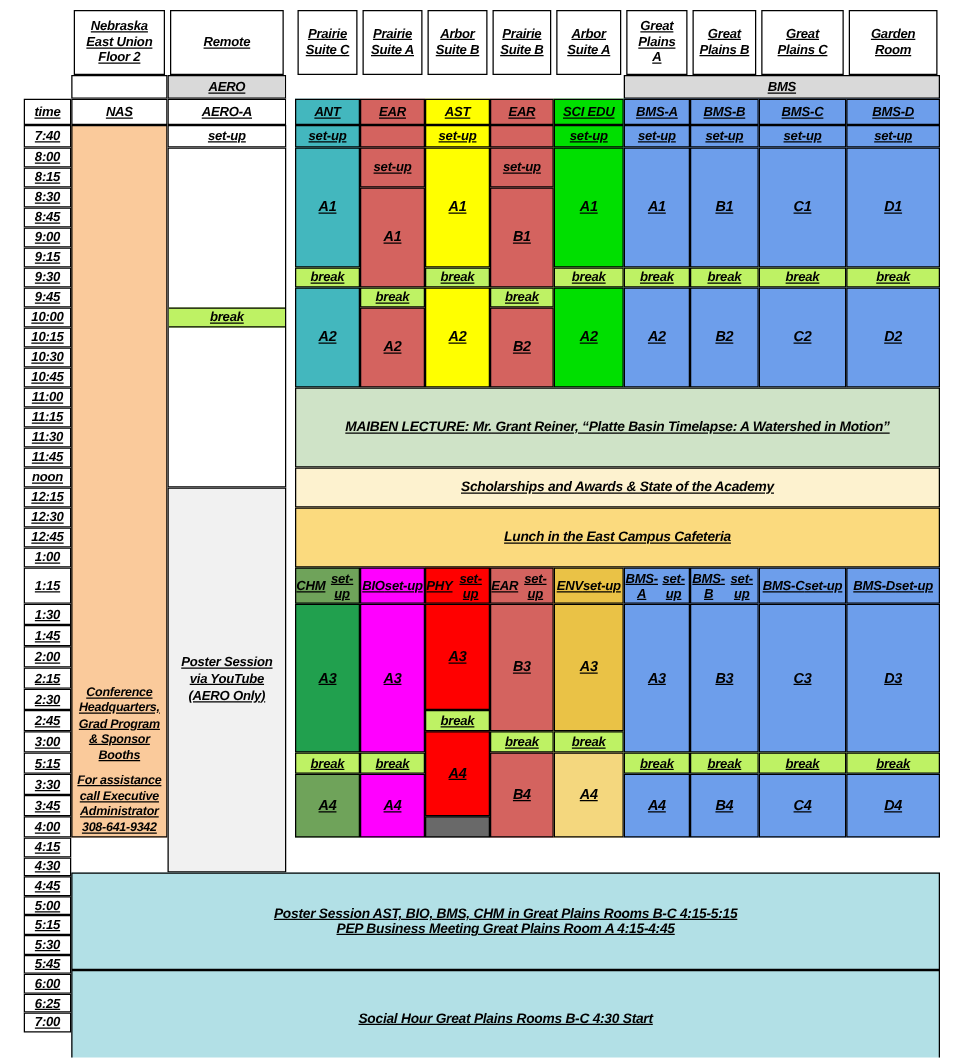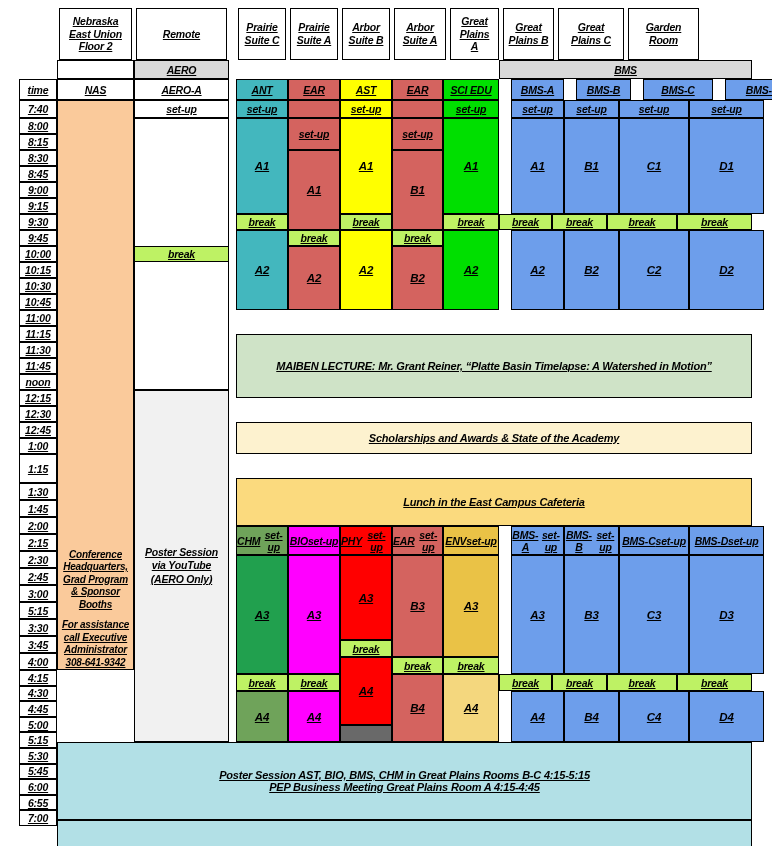--- a/index.html
+++ b/index.html
@@ -19,21 +19,21 @@
   .w-s1{width:52px;} .w-s2{width:52px;} .w-s3{width:52px;} .w-s4{width:51px;}
   .w-s5{width:56px;} .w-s6{width:53px;} .w-s7{width:55px;} .w-s8{width:70px;} .w-s9{width:75px;}
   
   .h18{height:18px;} .h16{height:16px;} .h29{height:29px;} .h17{height:17px;}
   .hb{height:15.6px;}
   .h32{height:32px;} .h96{height:96px;} .h80{height:80px;} .h64{height:64px;}
   .h119{height:119px;} .h51{height:51px;} .h85{height:85px;} .h68{height:68px;}
   .h102{height:102px;} .h78{height:78px;} .h48{height:48px;} .h210{height:210px;} .h216{height:216px;}
   
   .bg-teal{background:#43B7BE;} .bg-salmon{background:#D4635F;} .bg-yellow{background:#FFFF00;}
-  .bg-green{background:#00DF00;} .bg-blue{background:#6D9EEB;margin-left:12px;} .bg-orange{background:#FACA9B;}
+  .bg-green{background:#00DF00;} .bg-blue{background:#6D9EEB;} .bg-orange{background:#FACA9B;}
   .bg-tan{background:#bef264;} .bg-maiben{background:#CFE3C7;} .bg-sch{background:#FDF2CF;}
   .bg-lunch{background:#FBDA7E;} .bg-cyan{background:#B2E0E6;} .bg-olive{background:#6FA35A;}
   .bg-forest{background:#21A04E;} .bg-magenta{background:#FF00FF;} .bg-red{background:#FF0000;}
   .bg-gold{background:#EAC246;justify-content:center;} .bg-gold2{background:#F4D77E;} .bg-dgray{background:#696969;}
   .bg-hgray{background:#D9D9D9;} .bg-lgray{background:#F1F1F1;}
   
   .hr1{height:52px; align-items:stretch;}
   .hwrap{flex:none; display:flex; align-items:stretch;}
   .hbox{margin:0 2px; flex:1 1 auto; font-size:10.5px; line-height:1.2; padding:1px 4px;}
   .hr2{height:19px;} .hr3{height:21px;}
@@ -44,21 +44,21 @@
   .sm{font-size:10.5px;}
   .setup2{flex-direction:row; line-height:1.15; font-size:10.5px; padding-top:1px;}
   .col{display:flex; flex-direction:column;}
   .nas-cell{flex-direction:column; justify-content:flex-end; padding-top:213px; font-size:10px; line-height:1.25;}
   .nas-cell .blk{width:74px;}
   .nas-cell .blk + .blk{margin-top:8px;}
   .rem-box{flex-direction:column; justify-content:flex-start; padding:0;}
   .rem-box .sp{height:127px; width:100%;}
   .rem-box .brk{width:calc(100% + 2px); margin:0 -1px;}
   .poster-box{font-size:10.5px; line-height:1.3; padding:0 6px;}
-  .band{font-size:11px;margin-top:24px;}
+  .band{font-size:11px;}
   .bband{flex-direction:column; justify-content:center; font-size:11px;}
   .sessions-area{display:flex; flex-direction:column;}
 </style>
 </head>
 <body>
 
 <div class="sheet">
 
   <div class="row hr1">
     <div class="hwrap w-time"></div>
@@ -70,20 +70,23 @@
       </div>
     <div class="hwrap w-gap"></div>
     <div class="hwrap w-s1">
         <div class="hbox u">Prairie Suite C</div>
       </div>
     <div class="hwrap w-s2">
         <div class="hbox u">Prairie Suite A</div>
       </div>
     <div class="hwrap w-s3">
         <div class="hbox u">Arbor Suite B</div>
+      </div>
+    <div class="hwrap w-s4">
+        <div class="hbox u">Prairie Suite B</div>
       </div>
     <div class="hwrap w-s5">
         <div class="hbox u">Arbor Suite A</div>
       </div>
     <div class="hwrap w-s6">
         <div class="hbox u">Great Plains A</div>
       </div>
     <div class="hwrap w-s7">
         <div class="hbox u">Great Plains B</div>
       </div>
@@ -158,42 +161,42 @@
       <div class="cell w-time h17 tcell u">3:45</div>
       <div class="cell w-time h17 tcell u">4:00</div>
       <div class="cell w-time hb tcell u">4:15</div>
       <div class="cell w-time hb tcell u">4:30</div>
       <div class="cell w-time hb tcell u">4:45</div>
       <div class="cell w-time hb tcell u">5:00</div>
       <div class="cell w-time hb tcell u">5:15</div>
       <div class="cell w-time hb tcell u">5:30</div>
       <div class="cell w-time hb tcell u">5:45</div>
       <div class="cell w-time hb tcell u">6:00</div>
-      <div class="cell w-time hb tcell u">6:55</div>
+      <div class="cell w-time hb tcell u">6:25</div>
       <div class="cell w-time hb tcell u">7:00</div>
     </div>
 
     <div class="col">
       <div class="row">
 
         <div class="col w-nas">
           <div class="cell w-nas bg-orange nas-cell" style="height:570px;">
             <div class="blk u">Conference Headquarters, Grad Program &amp; Sponsor Booths</div>
             <div class="blk u">For assistance call Executive Administrator 308-641-9342</div>
           </div>
         </div>
 
         <div class="col w-rem">
           <div class="cell w-rem h18 sm u">set-up</div>
           <div class="cell w-rem rem-box" style="height:272px;">
             <div class="sp"></div>
             <div class="cell brk h16 bg-tan sm u">break</div>
             <div class="sp"></div>
           </div>
-          <div class="cell w-rem bg-lgray poster-box u" style="height:352px;">Poster Session via YouTube (AERO Only)</div>
+          <div class="cell w-rem bg-lgray poster-box u" style="height:308px;">Poster Session via YouTube (AERO Only)</div>
         </div>
 
         <div class="col w-gap"></div>
 
         <div class="sessions-area">
 
           <div class="row h210">
             <div class="col w-s1">
               <div class="cell w-s1 h18 bg-teal sm u">set-up</div>
               <div class="cell w-s1 h96 bg-teal scell u">A1</div>

